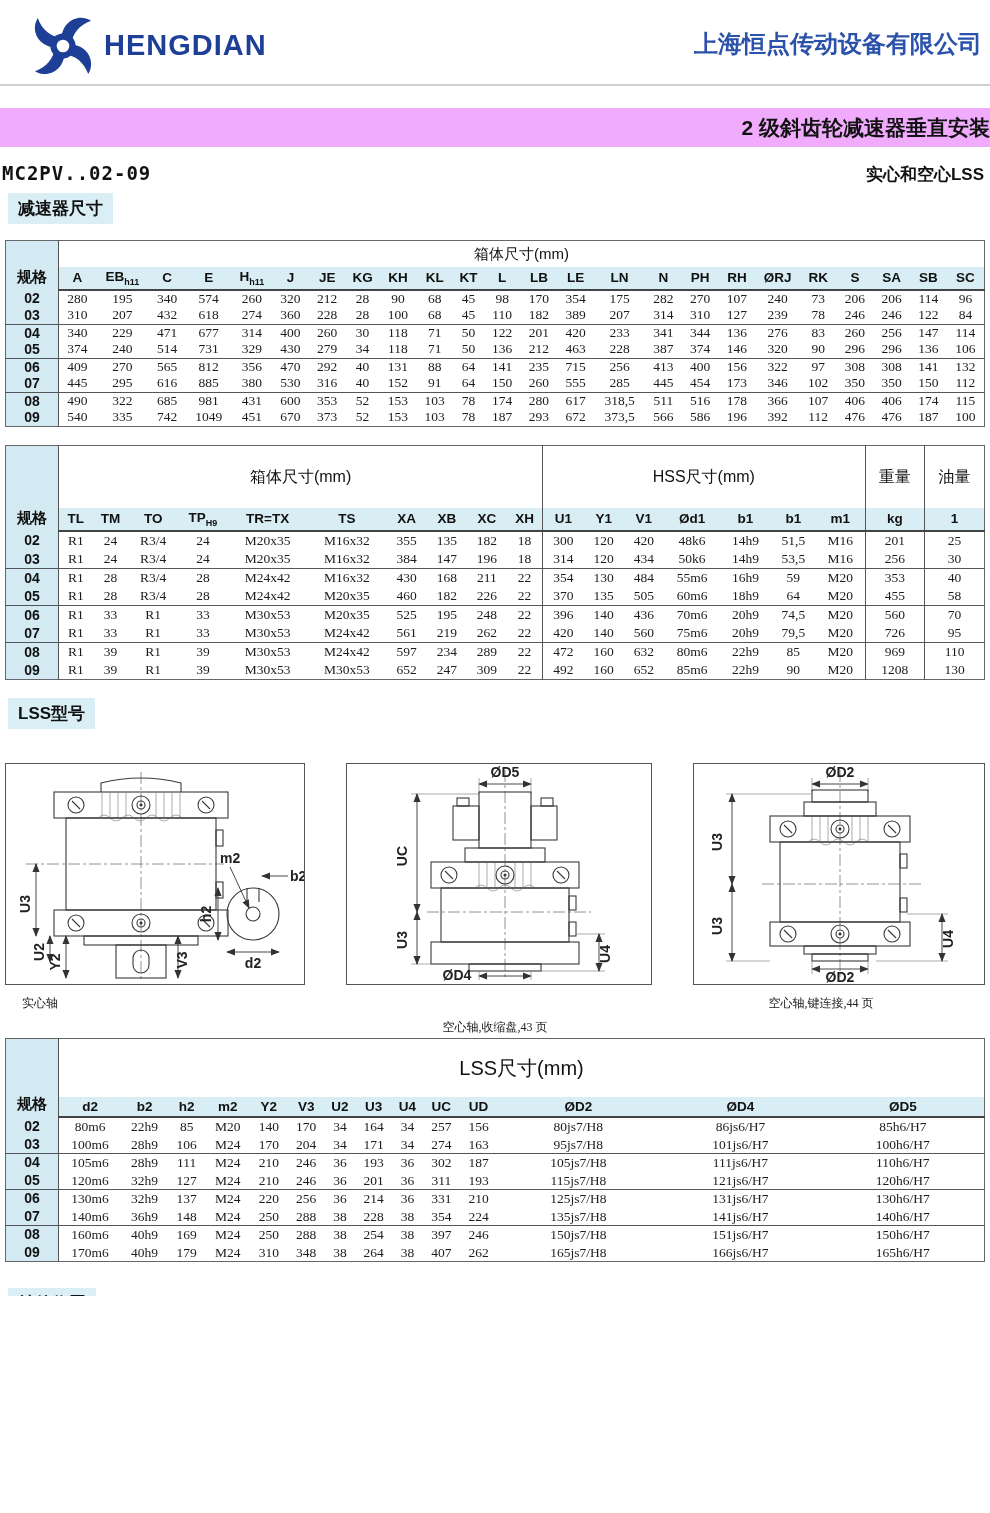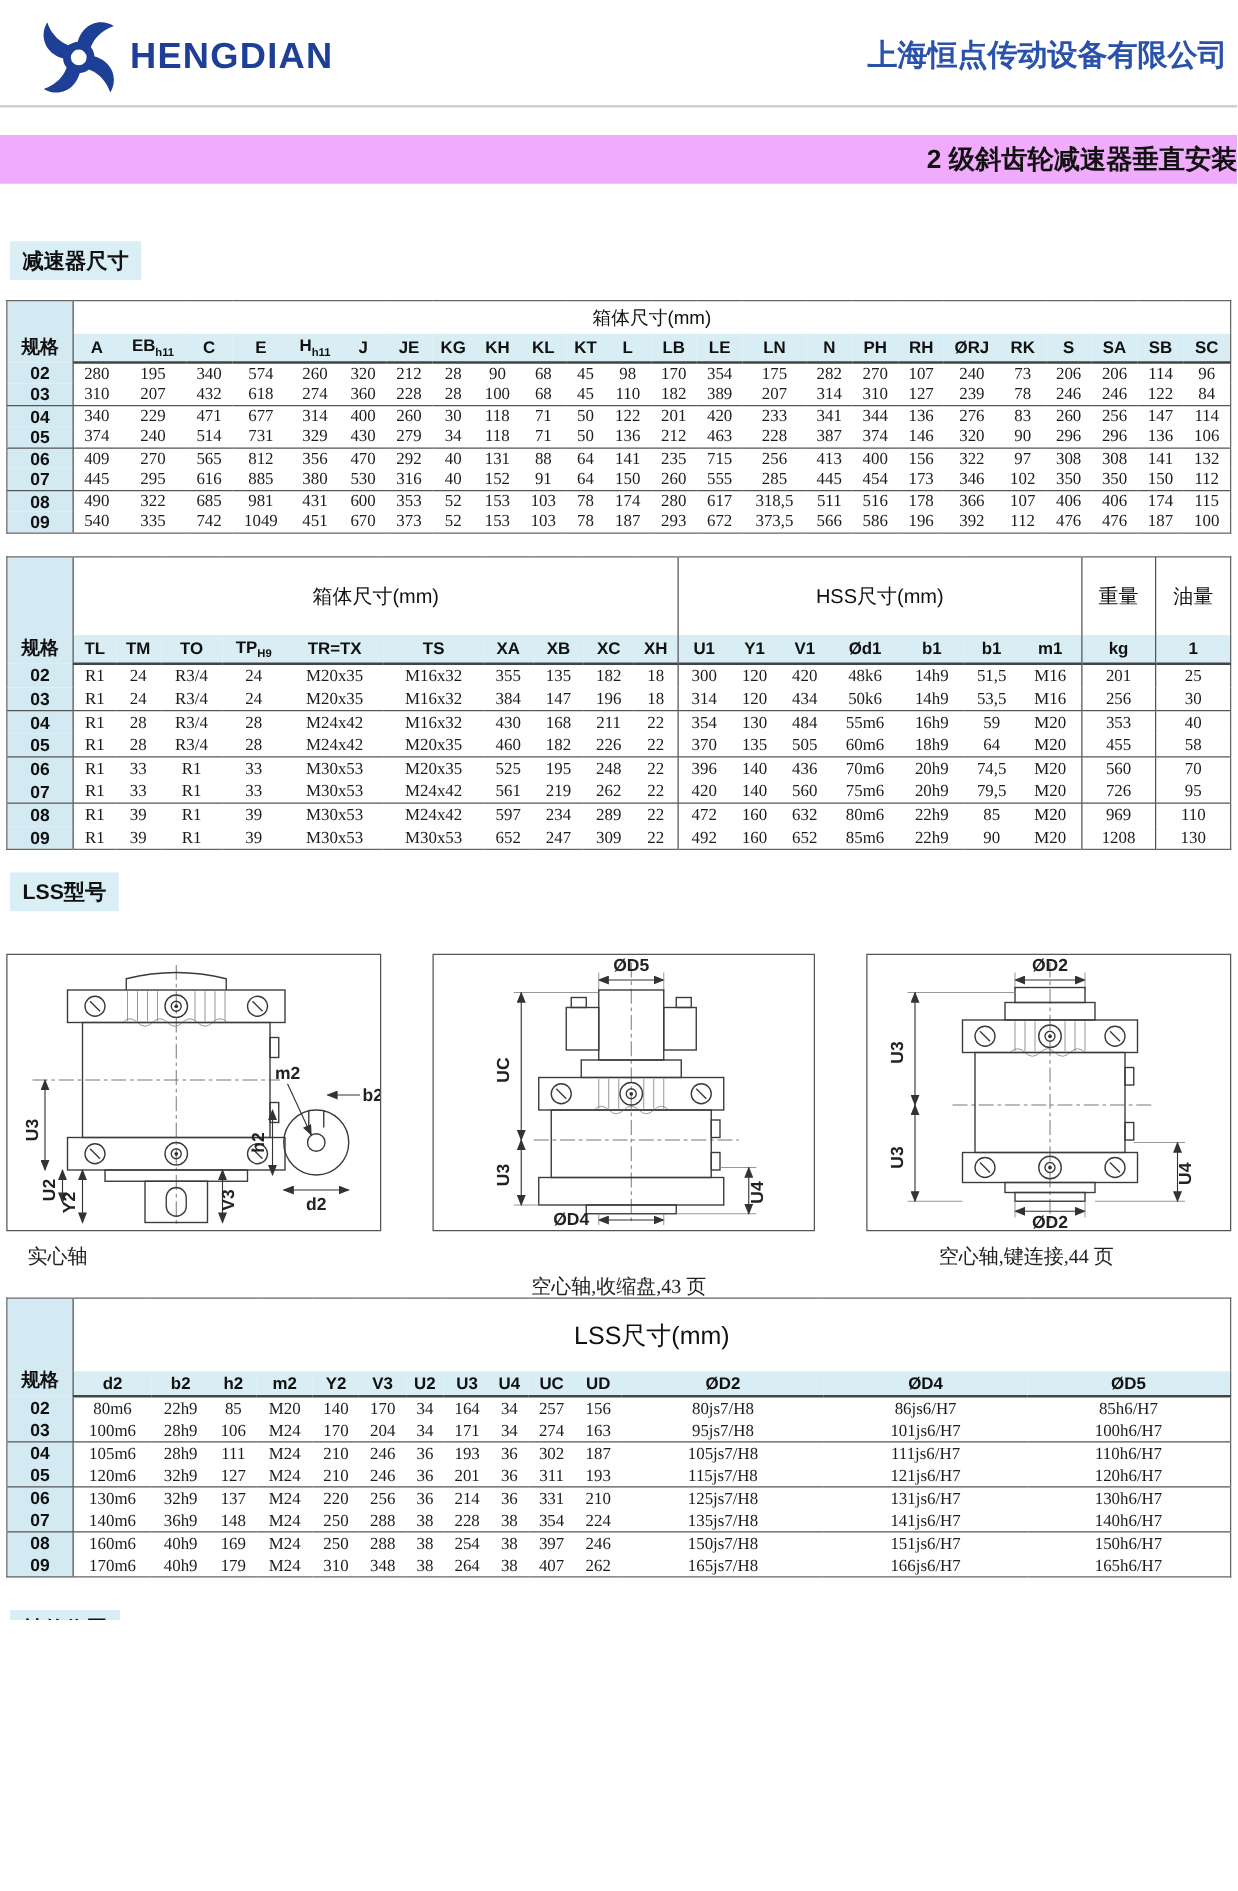--- a/index.html
+++ b/index.html
@@ -44,21 +44,21 @@
   tr.pair-end th,tr.pair-end td{border-bottom:1px solid #555;}
   .gsep{border-right:1px solid #555;}
   .t2 .cols-row th:nth-child(10),.t2 .cols-row th:nth-child(17),.t2 .cols-row th:nth-child(18){border-right:1px solid #555;}
   .t2 tbody td:nth-child(11),.t2 tbody td:nth-child(18),.t2 tbody td:nth-child(19){border-right:1px solid #555;}
   .t3 .cols-row th:nth-child(12),.t3 .cols-row th:nth-child(13),.t3 .cols-row th:nth-child(14){min-width:110px;}
 
   
   .diagrams{position:absolute;top:763px;left:5px;width:980px;height:222px;display:flex;justify-content:space-between;}
   .dia-box{border:1px solid #555;background:#fff;box-sizing:border-box;}
   .dia-1{width:300px;}.dia-2{width:306px;}.dia-3{width:292px;}
-  .caption{position:absolute;top:995px;font-family:"Liberation Serif",serif;font-size:16px;color:#222;}
+  .caption{position:absolute;top:995px;font-family:"Liberation Serif",serif;font-size:12px;color:#222;}
   .cap-1{left:22px;}
   .cap-2{left:342px;width:306px;text-align:center;margin-top:24px;}
   .cap-3{left:676px;width:290px;text-align:center;}
 
   svg .ln{fill:none;stroke:#3a3a3a;stroke-width:1.1;}
   svg .thin{fill:none;stroke:#888;stroke-width:.7;}
   svg .cl{fill:none;stroke:#777;stroke-width:.8;stroke-dasharray:12 3 3 3;}
   svg .dim{fill:none;stroke:#333;stroke-width:.9;}
   svg .dimtxt{font:bold 14px "Liberation Sans",sans-serif;fill:#222;}
   svg .fig{fill:#fff;stroke:#555;stroke-width:1;}
@@ -99,20 +99,24 @@
             <circle r="6.5" fill="#fff"></circle>
         </g>
       </svg>
       <span class="logo-text">HENGDIAN</span>
     </div>
     <div class="company">上海恒点传动设备有限公司</div>
   </div>
 
   <div class="title-bar">2 级斜齿轮减速器垂直安装</div>
 
+  <div class="model-row">
+    <span class="model">MC2PV..02-09</span>
+    <span class="model-note">实心和空心LSS</span>
+  </div>
 
   <div class="section-label lbl-dims">减速器尺寸</div>
   <div class="section-label lbl-lss">LSS型号</div>
   <div class="section-label lbl-shaft">轴的位置</div>
 
   <div class="wm wm-1">上海恒点传动设备有限公司</div>
   <div class="wm wm-2">上海恒点传动设备有限公司</div>
   <div class="wm wm-3">上海恒点传动设备有限公司</div>
 
   <table class="t1">

